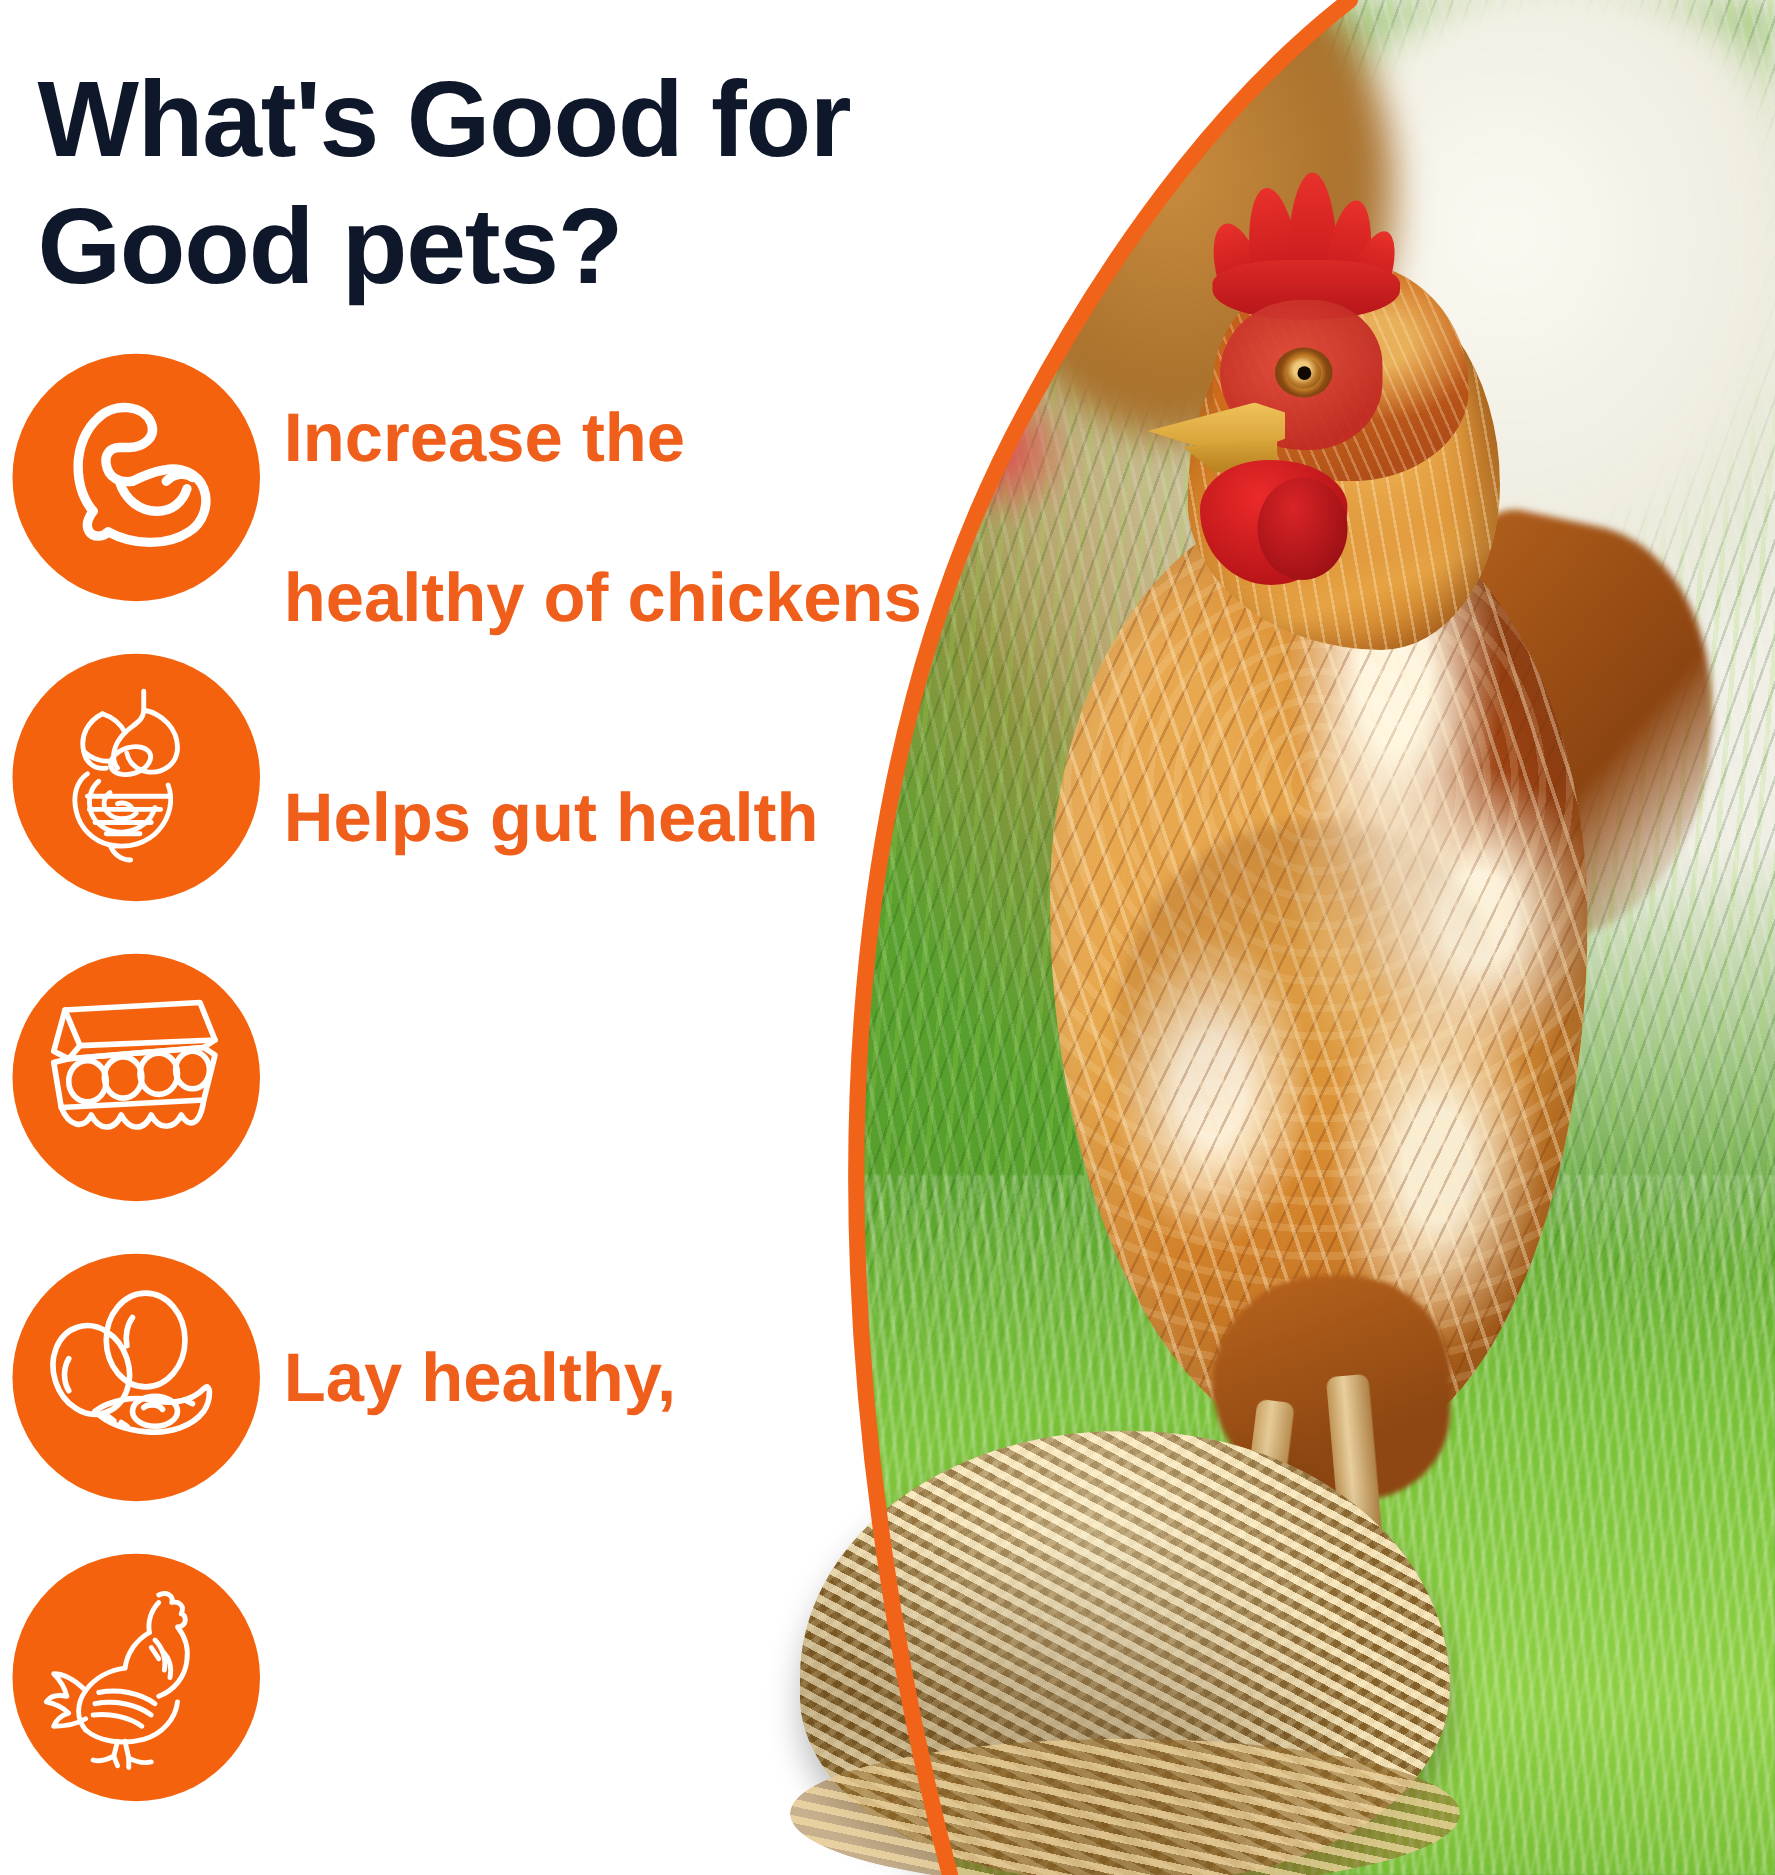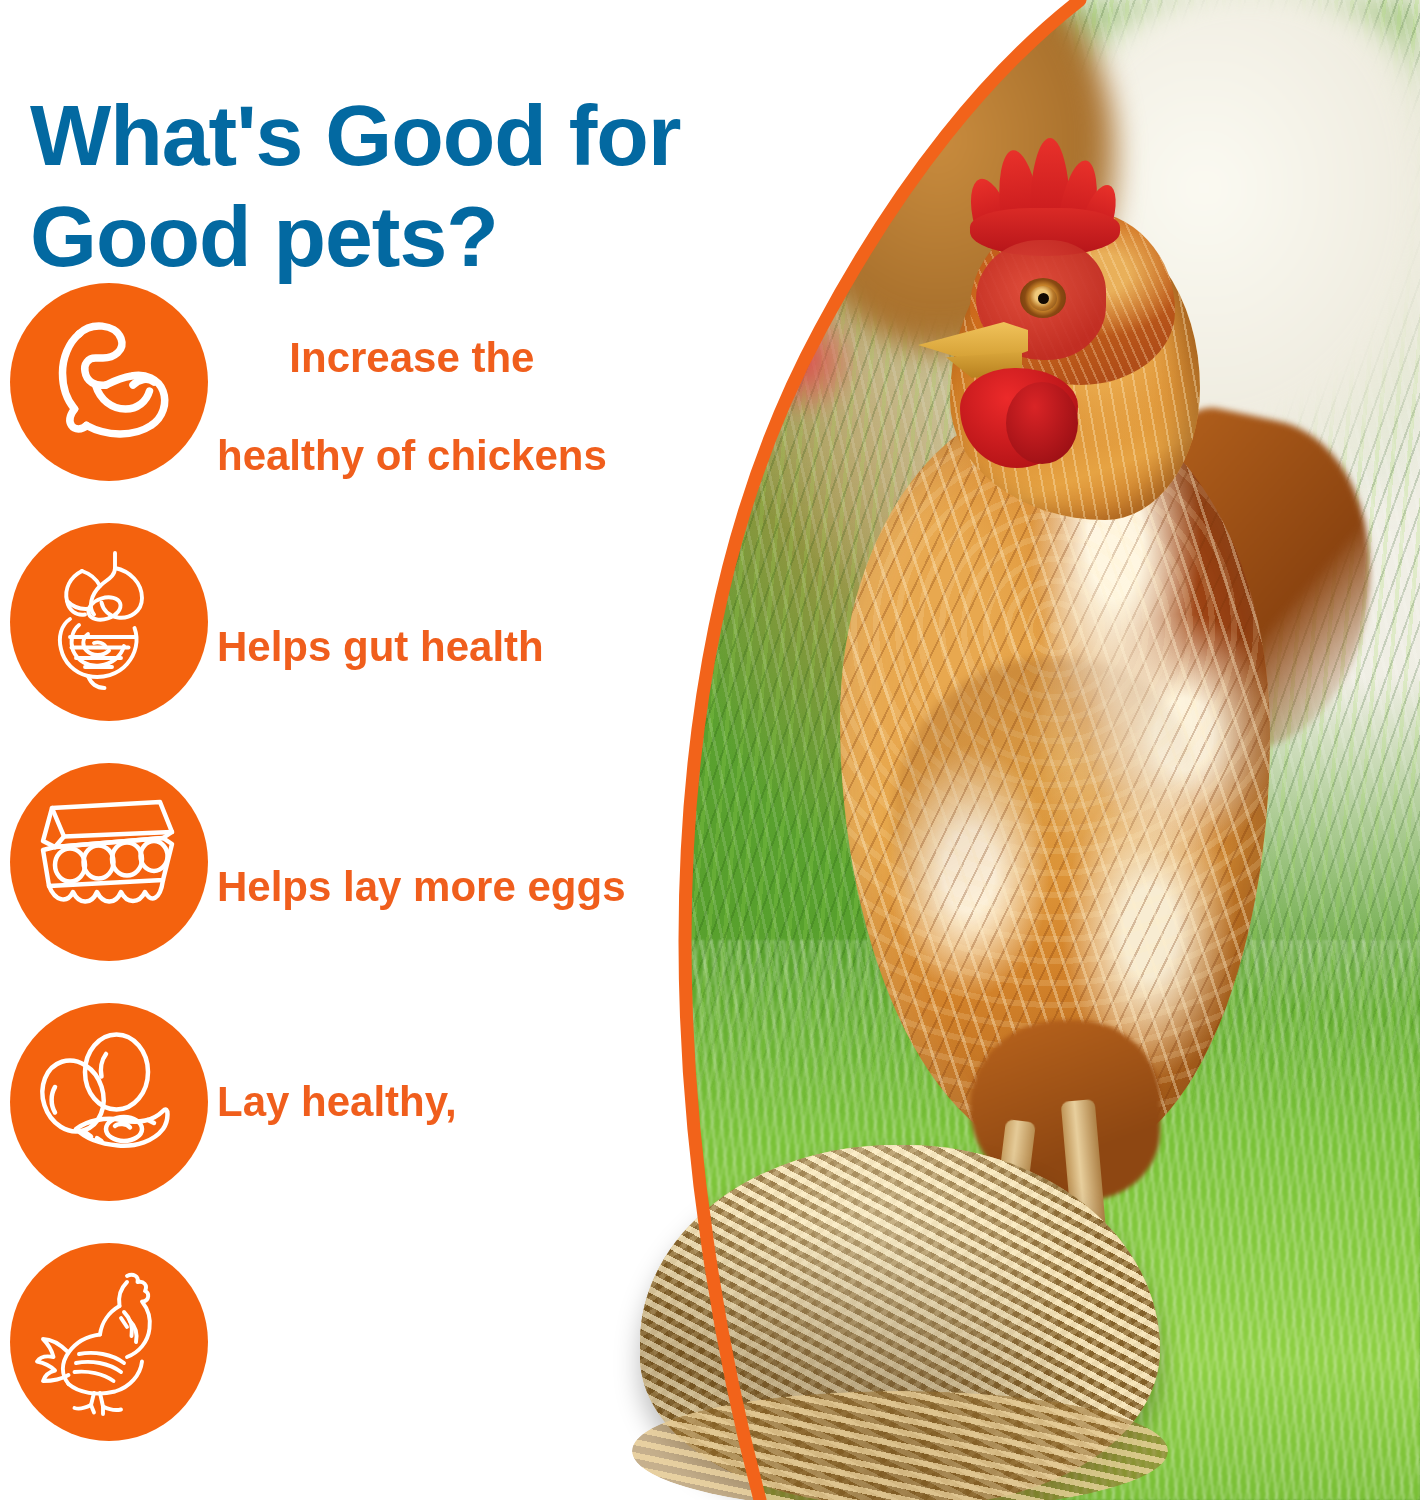--- a/index.html
+++ b/index.html
@@ -288,55 +288,53 @@
   }
 
   
   #left-col {
     position:absolute; left:0; top:0;
     width:760px; height:1500px;
   }
   #page-title {
     position:absolute; left:30px; top:46px;
     width:700px;
-    color:#0369a1;
+    color:#0f172a;
     font-size:86px;
     font-weight:bold;
     line-height:1.18;
     letter-spacing:-1px;
     font-family:"Liberation Sans", sans-serif;
     font-stretch:condensed;
-    margin-top:39px;
   }
   #benefit-list { position:absolute; left:0; top:262px; width:760px; }
   .benefit-row {
     position:relative;
     height:240px;
     display:flex;
     align-items:center;
   }
   .benefit-icon {
     position:relative;
     flex:0 0 198px;
     width:198px; height:198px;
     margin-left:10px;
     border-radius:50%;
     background:#F4620E;
     display:flex; align-items:center; justify-content:center;
   }
   .benefit-icon svg { width:150px; height:150px; display:block; }
   .benefit-label {
-    margin-left:9px;
+    margin-left:19px;
     color:#F05E1C;
-    font-size:42px;
+    font-size:55px;
     font-weight:bold;
     line-height:1.17;
     font-family:"Liberation Sans", sans-serif;
     white-space:pre-line;
-    text-align:center;
   }
 </style>
 </head>
 <body>
 
 <div id="photo-panel">
   <div id="photo-clip">
 
     <div class="bg-grass"></div>
     <div class="grass-blur-top"></div>
@@ -456,23 +454,20 @@
           <path d="M12 14 L20 33 L92 30"></path>
           <path d="M20 33 L14 40"></path>
           <path d="M6 42 L10 66 L86 62 L92 38 L86 34 L14 40 Z"></path>
           <ellipse cx="24" cy="52" rx="10" ry="11"></ellipse>
           <ellipse cx="43" cy="50" rx="10" ry="11"></ellipse>
           <ellipse cx="62" cy="48" rx="10" ry="11"></ellipse>
           <ellipse cx="80" cy="46" rx="9" ry="10"></ellipse>
           <path d="M10 66 C14 76 22 78 26 70 C30 78 38 79 42 70 C46 78 54 79 58 70
                    C62 78 70 78 74 70 C78 77 84 76 86 62"></path>
         </svg>
-      </div>
-      <div class="benefit-label">
-        <span>Helps lay more eggs</span>
       </div>
     </div>
 
     <div class="benefit-row">
       <div class="benefit-icon">
         <svg viewBox="0 0 100 100" fill="none" stroke="#ffffff" stroke-width="3" stroke-linecap="round" stroke-linejoin="round">
           <ellipse cx="55" cy="30" rx="21" ry="25"></ellipse>
           <path d="M48 18 C45 22 44 28 45 33"></path>
           <ellipse cx="26" cy="46" rx="20" ry="24" transform="rotate(-18 26 46)"></ellipse>
           <path d="M14 40 C11 45 11 52 14 57"></path>

